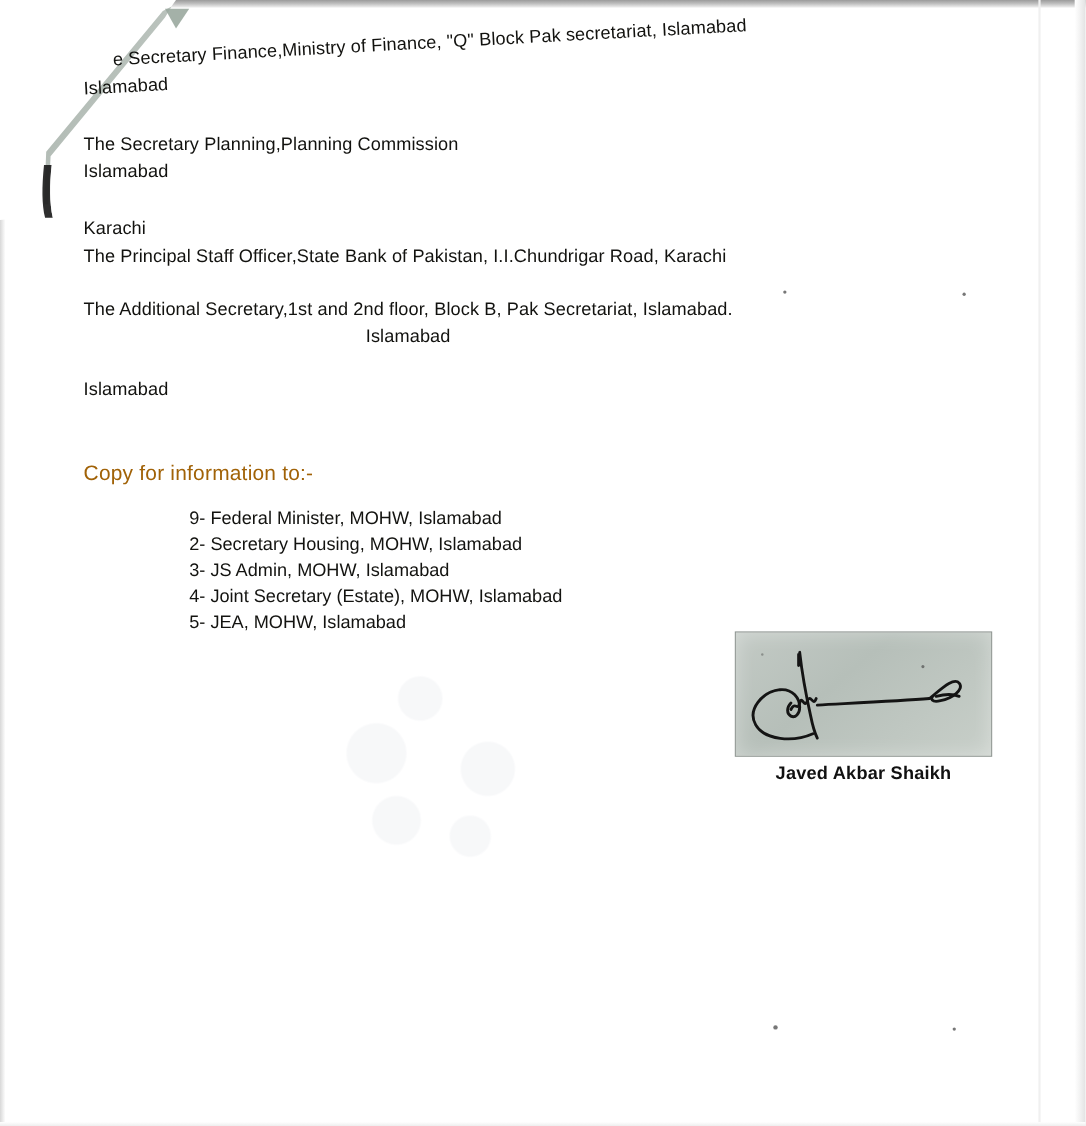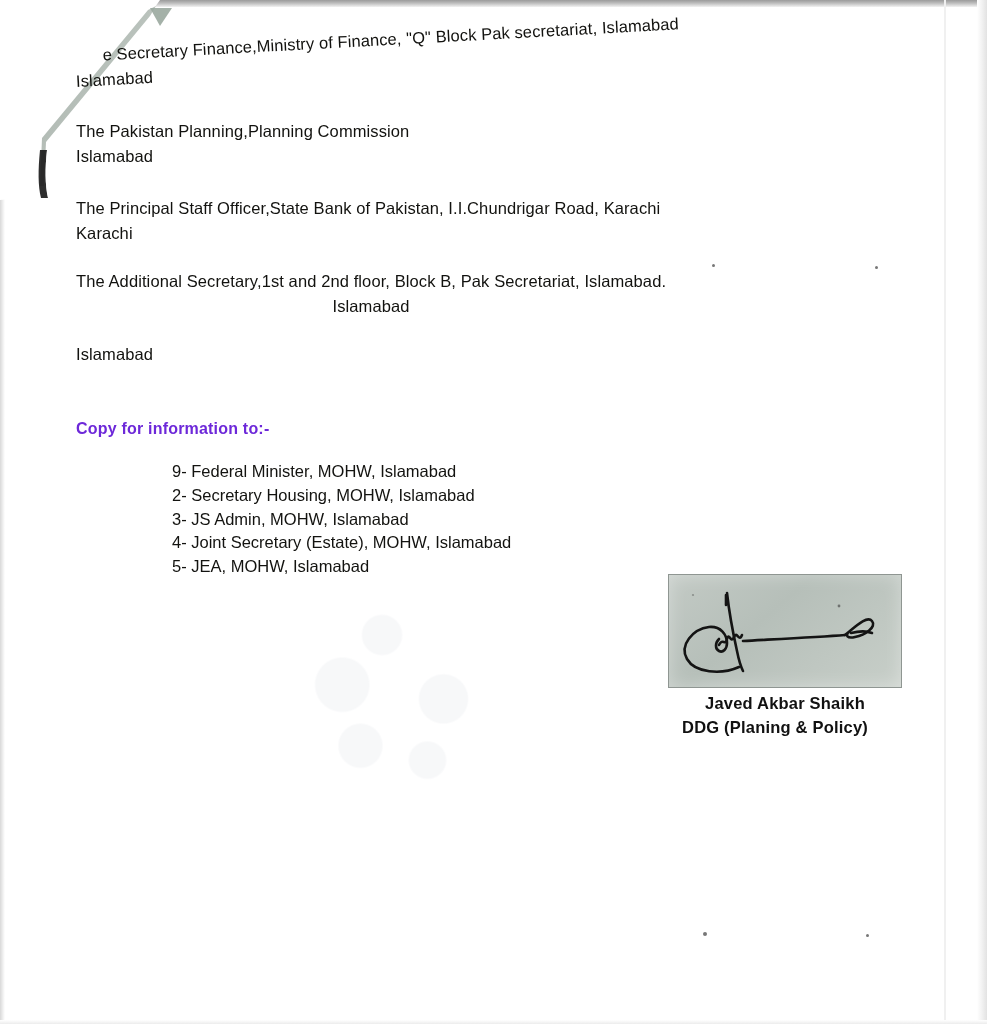--- a/index.html
+++ b/index.html
@@ -82,23 +82,23 @@
   .block.tilted {
     left: 74px;
     transform-origin: left top;
     transform: rotate(-3.1deg);
   }
   .block.tilted .ln:first-child { padding-left: 28px; }
 
   .heading {
     position: absolute;
     left: 76px;
-    font-size: 16px;
-    font-weight: bold;
-    color: #6d28d9;
+    font-size: 19px;
+    font-weight: normal;
+    color: #a16207;
     letter-spacing: .2px;
   }
   .list {
     position: absolute;
     left: 172px;
     font-size: 16.5px;
     line-height: 23.8px;
     color: #131310;
   }
   .list .li { display: block; white-space: nowrap; }
@@ -197,27 +197,27 @@
   <div class="watermark"></div>
 
   <div class="doc">
 
     <div class="block tilted" style="top:44px;">
       <span class="ln">e Secretary Finance,Ministry of Finance, "Q" Block Pak secretariat, Islamabad</span>
       <span class="ln">Islamabad</span>
     </div>
 
     <div class="block" style="top:119px;">
-      <span class="ln">The Pakistan Planning,Planning Commission</span>
+      <span class="ln">The Secretary Planning,Planning Commission</span>
       <span class="ln">Islamabad</span>
     </div>
 
     <div class="block" style="top:196px;">
+      <span class="ln">Karachi</span>
       <span class="ln">The Principal Staff Officer,State Bank of Pakistan, I.I.Chundrigar Road, Karachi</span>
-      <span class="ln">Karachi</span>
     </div>
 
     <div class="block" style="top:269px;text-align:center;">
       <span class="ln">The Additional Secretary,1st and 2nd floor, Block B, Pak Secretariat, Islamabad.</span>
       <span class="ln">Islamabad</span>
     </div>
 
     <div class="block" style="top:342px;">
       <span class="ln">Islamabad</span>
     </div>
@@ -249,21 +249,20 @@
                    C178,64 176,60 180,57"></path>
           <path d="M182,58 C190,56 198,56 203,58"></path>
         </g>
 
         <circle cx="170" cy="31" r="1.4" fill="#3c3c3c" opacity=".6"></circle>
         <circle cx="24" cy="20" r="1.1" fill="#3c3c3c" opacity=".4"></circle>
       </svg>
     </div>
 
     <div class="sig-name">Javed Akbar Shaikh</div>
-    <div class="sig-title">DDG (Planing &amp; Policy)</div>
 
     <div class="speck" style="left:712px; top:264px; width:3px; height:3px;"></div>
     <div class="speck" style="left:875px; top:266px; width:3px; height:3px;"></div>
     <div class="speck" style="left:703px; top:932px; width:4px; height:4px;"></div>
     <div class="speck" style="left:866px; top:934px; width:3px; height:3px;"></div>
   </div>
 
 </div>
 
 </body></html>

